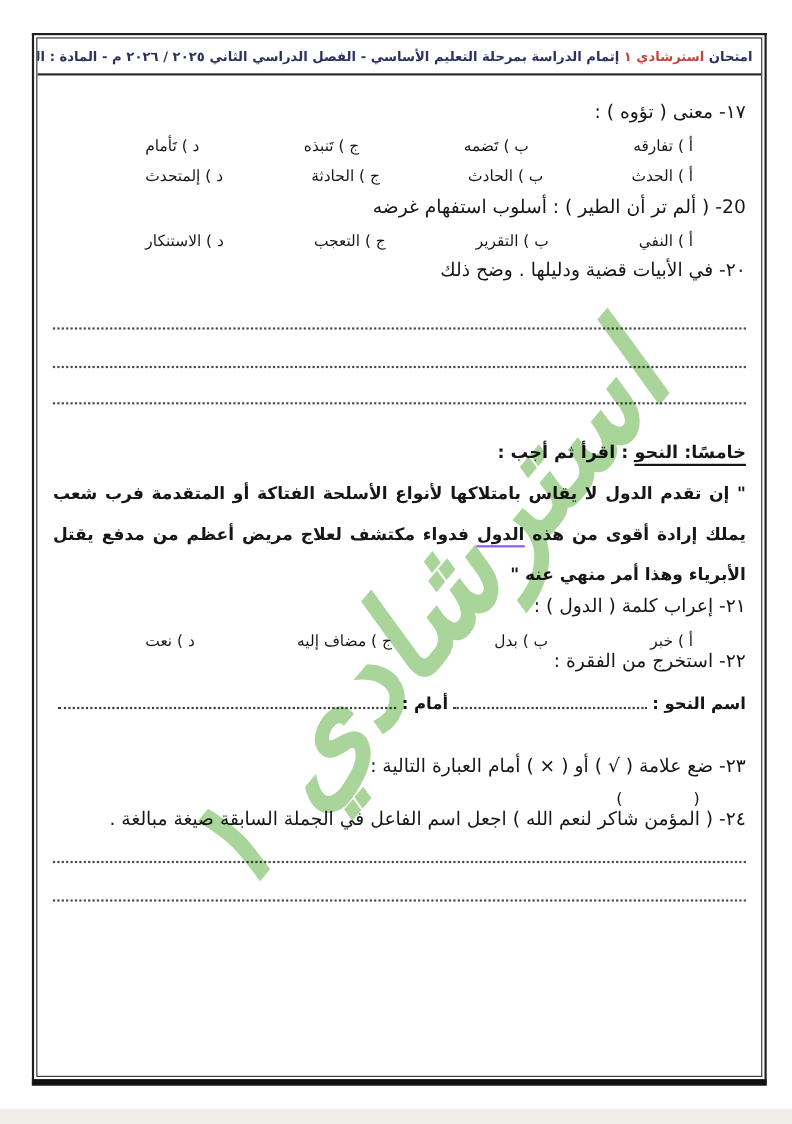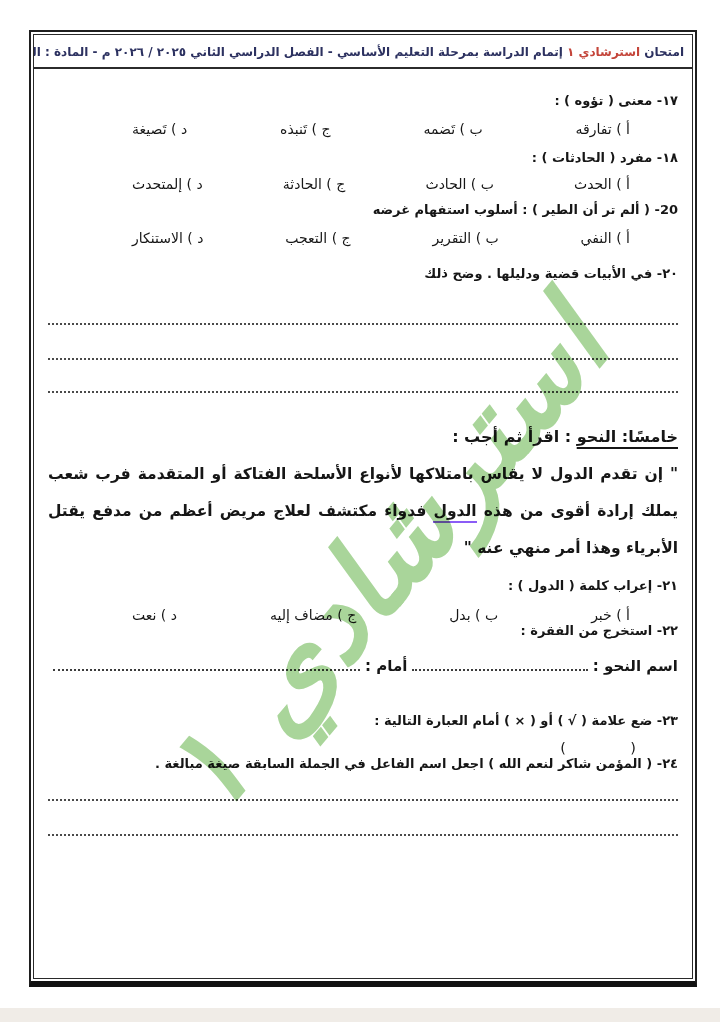--- a/index.html
+++ b/index.html
@@ -37,21 +37,21 @@
     padding:10px 8px 8px 10px;
     border-bottom:2px solid #2b2b2b;
     font-size:12px; font-weight:bold;
     white-space:nowrap;
   }
   .hdr .title-group { display:flex; gap:4px; }
   .navy { color:#2c3160; }
   .red  { color:#c4453a; }
   
   .content { position:relative; padding:0 14px; z-index:1; }
-  .stem { font-weight:bold; font-size:13px; }
+  .stem { font-weight:normal; font-size:17px; }
   .opts {
     display:flex; justify-content:space-between;
     padding:0 48px 0 84px;
     font-size:14px; font-weight:500;
   }
   .dotline {
     border-bottom:2px dotted #4a4a4a;
     height:0;
   }
   .sec-head { font-weight:bold; font-size:16px; }
@@ -102,55 +102,54 @@
 
     </div>
 
     <div class="content">
 
       <div class="stem" style="margin-top:24px">١٧- معنى ( تؤوه ) :</div>
       <div class="opts" style="margin-top:13px">
         <span>أ ) تفارقه</span>
         <span>ب ) تَضمه</span>
         <span>ج ) تَنبذه</span>
-        <span>د ) تَصيغة</span>
+        <span>د ) تَأمام</span>
       </div>
 
-      <div class="stem" style="margin-top:13px">١٨- مفرد ( الحادثات ) :</div>
       <div class="opts" style="margin-top:11px">
         <span>أ ) الحدث</span>
         <span>ب ) الحادث</span>
         <span>ج ) الحادثة</span>
         <span>د ) إلمتحدث</span>
       </div>
 
       <div class="stem" style="margin-top:10px">20- ( ألم تر أن الطير ) : أسلوب استفهام غرضه</div>
       <div class="opts" style="margin-top:13px">
         <span>أ ) النفي</span>
         <span>ب ) التقرير</span>
         <span>ج ) التعجب</span>
         <span>د ) الاستنكار</span>
       </div>
 
-      <div class="stem" style="margin-top:20px">٢٠- في الأبيات قضية ودليلها . وضح ذلك</div>
+      <div class="stem" style="margin-top:8px">٢٠- في الأبيات قضية ودليلها . وضح ذلك</div>
 
       <div class="dotline" style="margin-top:42px"></div>
       <div class="dotline" style="margin-top:33px"></div>
       <div class="dotline" style="margin-top:31px"></div>
 
       <div class="sec-head" style="margin-top:34px">
         <span class="u-head">خامسًا: النحو</span><span> : اقرأ ثم أجب :</span>
       </div>
 
       <div class="passage" style="margin-top:10px">
         <span>" إن تقدم الدول لا يقاس بامتلاكها لأنواع الأسلحة الفتاكة أو المتقدمة فرب شعب يملك إرادة أقوى من هذه </span><span class="u-word">الدول</span><span> فدواء مكتشف لعلاج مريض أعظم من مدفع يقتل الأبرياء وهذا أمر منهي عنه "</span>
       </div>
 
 
-      <div class="stem" style="margin-top:11px">٢١-  إعراب كلمة ( الدول ) :</div>
+      <div class="stem" style="">٢١-  إعراب كلمة ( الدول ) :</div>
       <div class="opts" style="margin-top:14px">
         <span>أ ) خبر</span>
         <span>ب ) بدل</span>
         <span>ج ) مضاف إليه</span>
         <span>د ) نعت</span>
       </div>
 
       <div class="stem" style="">٢٢-  استخرج من الفقرة :</div>
       <div class="extract-row" style="margin-top:19px">
         <span>اسم النحو :</span>

